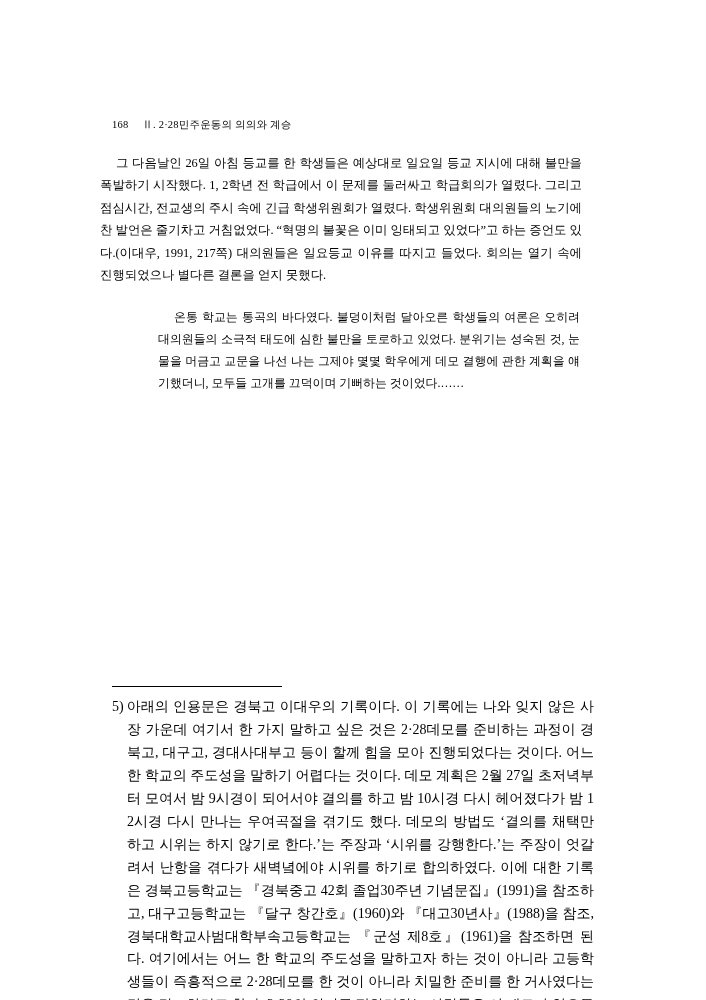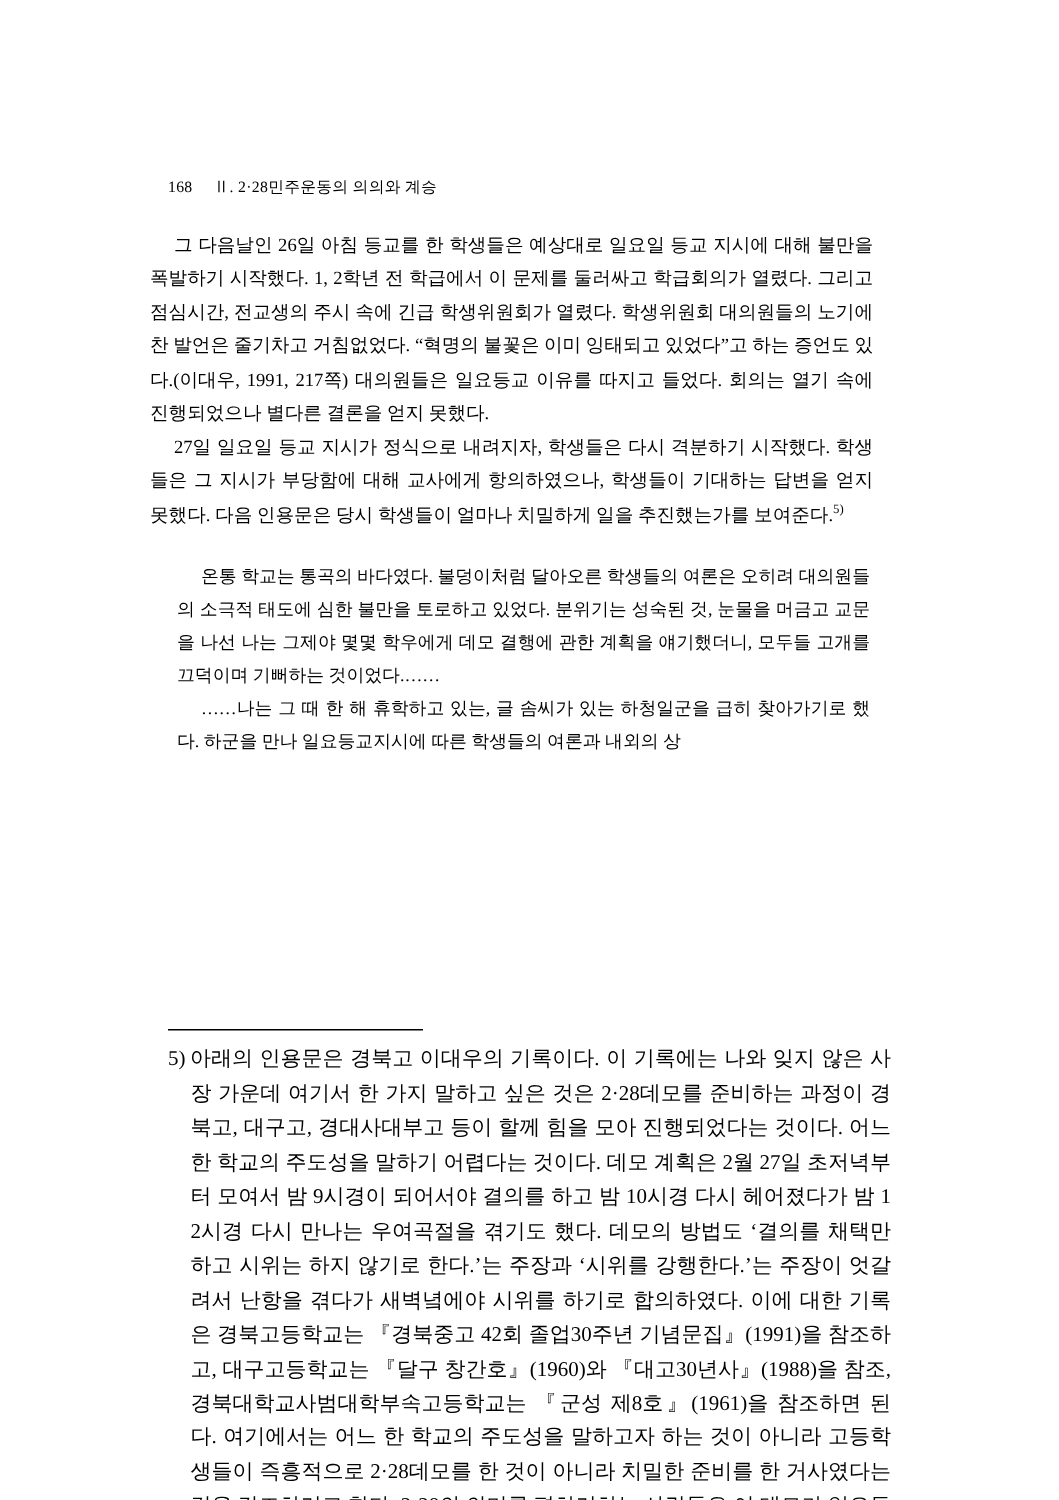--- a/index.html
+++ b/index.html
@@ -52,20 +52,21 @@
   }
   .quote {
     margin-top: 19px;
     padding-left: 18px;
     padding-right: 2px;
   }
   .quote p {
     font-size: 11.9px;
     line-height: 1.85;
     text-indent: 16px;
+    margin-left: 40px;
   }
   .quote p + p {
     margin-top: 0;
   }
   .sup {
     font-size: 8.5px;
     vertical-align: super;
     line-height: 0;
   }
   .footnote-area {
@@ -99,25 +100,23 @@
 <div class="page">
 
   <div class="header">
     <span class="pgnum">168</span><span>Ⅱ. 2·28민주운동의 의의와 계승</span>
   </div>
 
   <div class="body-area">
 
     <p class="indent">그 다음날인 26일 아침 등교를 한 학생들은 예상대로 일요일 등교 지시에 대해 불만을 폭발하기 시작했다. 1, 2학년 전 학급에서 이 문제를 둘러싸고 학급회의가 열렸다. 그리고 점심시간, 전교생의 주시 속에 긴급 학생위원회가 열렸다. 학생위원회 대의원들의 노기에 찬 발언은 줄기차고 거침없었다. “혁명의 불꽃은 이미 잉태되고 있었다”고 하는 증언도 있다.(이대우, 1991, 217쪽) 대의원들은 일요등교 이유를 따지고 들었다. 회의는 열기 속에 진행되었으나 별다른 결론을 얻지 못했다.</p>
 
-    <p class="indent"><span>27일 일요일 등교 지시가 정식으로 내려지자, 학생들은 다시 격분하기 시작했다. 학생들은 그 지시가 부당함에 대해 교사에게 항의하였으나, 학생들이 기대하는 답변을 얻지 못했다. 다음 인용문은 당시 학생들이 얼마나 치밀하게 일을 추진했는가를 보여준다.</span><span class="sup">5)</span></p>
 
     <div class="quote">
       <p>온통 학교는 통곡의 바다였다. 불덩이처럼 달아오른 학생들의 여론은 오히려 대의원들의 소극적 태도에 심한 불만을 토로하고 있었다. 분위기는 성숙된 것, 눈물을 머금고 교문을 나선 나는 그제야 몇몇 학우에게 데모 결행에 관한 계획을 얘기했더니, 모두들 고개를 끄덕이며 기뻐하는 것이었다.……</p>
-      <p>……나는 그 때 한 해 휴학하고 있는, 글 솜씨가 있는 하청일군을 급히 찾아가기로 했다. 하군을 만나 일요등교지시에 따른 학생들의 여론과 내외의 상</p>
     </div>
 
   </div>
 
   <div class="footnote-area">
     <div class="fn-rule"></div>
     <p class="fn"><span class="marker">5)</span><span>아래의 인용문은 경북고 이대우의 기록이다. 이 기록에는 나와 잊지 않은 사장 가운데 여기서 한 가지 말하고 싶은 것은 2·28데모를 준비하는 과정이 경북고, 대구고, 경대사대부고 등이 할께 힘을 모아 진행되었다는 것이다. 어느 한 학교의 주도성을 말하기 어렵다는 것이다. 데모 계획은 2월 27일 초저녁부터 모여서 밤 9시경이 되어서야 결의를 하고 밤 10시경 다시 헤어졌다가 밤 12시경 다시 만나는 우여곡절을 겪기도 했다. 데모의 방법도 ‘결의를 채택만 하고 시위는 하지 않기로 한다.’는 주장과 ‘시위를 강행한다.’는 주장이 엇갈려서 난항을 겪다가 새벽녘에야 시위를 하기로 합의하였다. 이에 대한 기록은 경북고등학교는 『경북중고 42회 졸업30주년 기념문집』(1991)을 참조하고, 대구고등학교는 『달구 창간호』(1960)와 『대고30년사』(1988)을 참조, 경북대학교사범대학부속고등학교는 『군성 제8호』(1961)을 참조하면 된다. 여기에서는 어느 한 학교의 주도성을 말하고자 하는 것이 아니라 고등학생들이 즉흥적으로 2·28데모를 한 것이 아니라 치밀한 준비를 한 거사였다는 것을 강조하려고 한다. 2·28의 의미를 폄하려하는 사람들은 이 데모가 일요등교 지시에 대한 불만이 즉흥적이고 즉각적으로 나온 것이라는 설명을 한다. 그런데 그런 설명은 잘 못 되었다는 것이 이 글이 주장하고자 하는 바이다. 학생 데모는 주도면밀한 계획의 결과이고 또 그 동기도 이승만의 학원자유 박탈에 대한 것이었다.</span></p>
   </div>
 
 </div>

